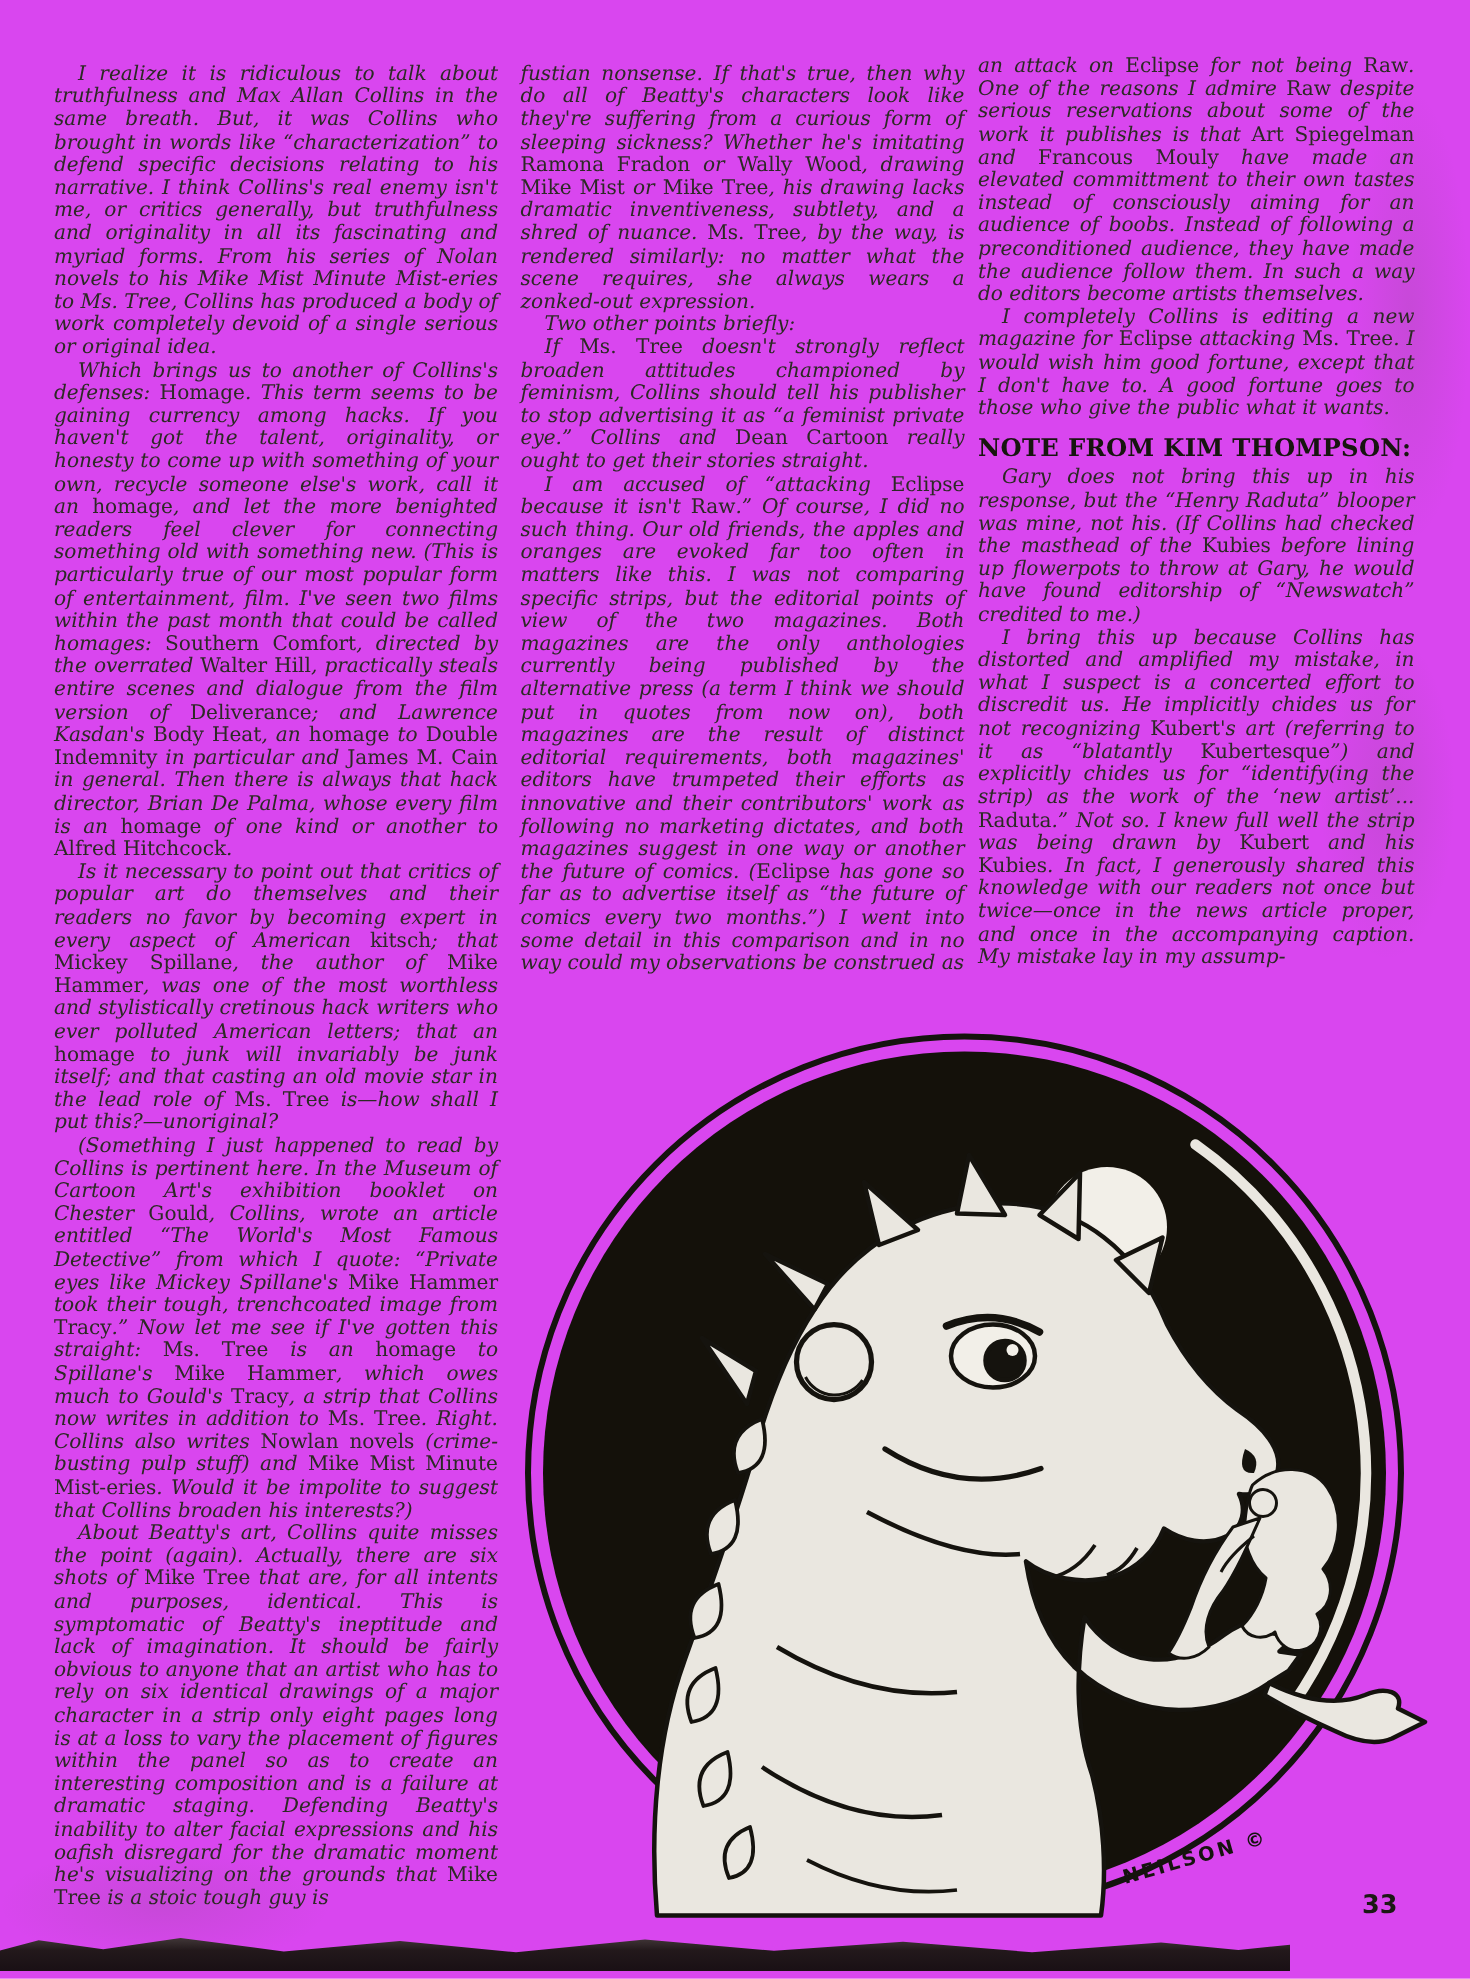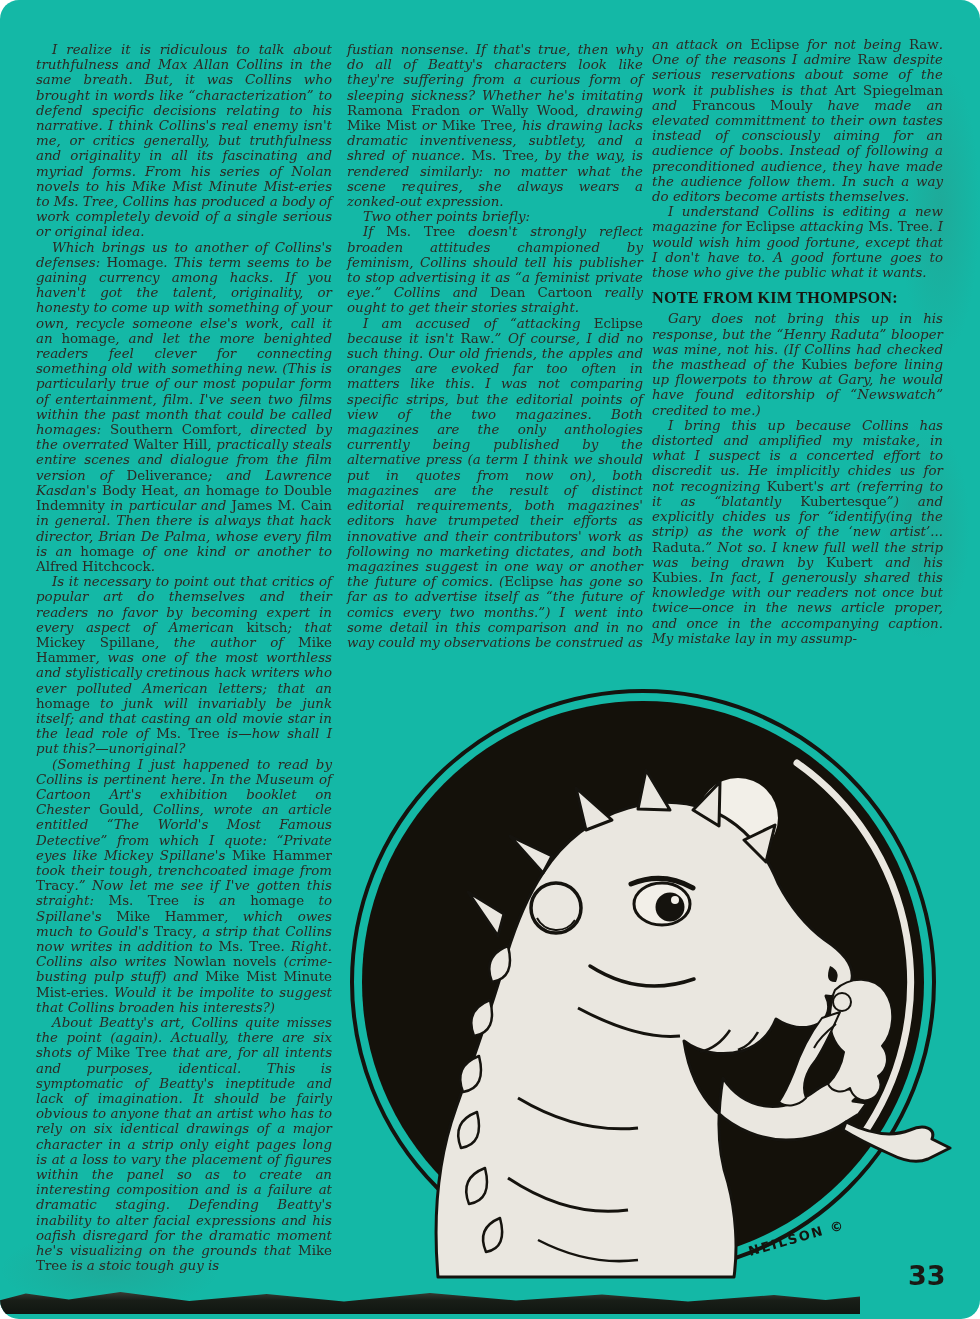--- a/index.html
+++ b/index.html
@@ -1,22 +1,21 @@
 <!DOCTYPE html>
 <html><head>
 <meta charset="utf-8">
 <style>
   html,body { margin:0; padding:0; }
   #page {
     position: relative;
     width: 980px; height: 1319px;
-    background: #14b8a6;
+    background: #d946ef;
     overflow: hidden;
     font-family: "DejaVu Serif", serif;
-    border-radius: 19px;
   }
   .col {
     position: absolute;
     width: 296px;
     color: #2c2a24;
     font-style: italic;
     font-size: 13.4px;
     line-height: 15.2px;
     text-align: justify;
   }
@@ -27,34 +26,33 @@
   #col-2 { left: 347px; top: 42px;  height: 640px; }
   #col-3 { left: 652px; top: 37px;  width: 291px; height: 640px; }
   .note-heading {
     font-style: normal;
     font-weight: bold;
     font-size: 16.2px;
     letter-spacing: 0.2px;
     color: #17150f;
     margin: 11px 0 5px 0;
     text-align: left;
-    font-family: Liberation Serif, serif;
   }
   #illustration {
     position: absolute;
     left: 338px; top: 678px;
     width: 614px; height: 616px;
   }
   #page-number {
     position: absolute;
     left: 908px; top: 1260px;
     font-family: "DejaVu Sans", sans-serif;
     font-weight: bold;
     font-style: normal;
-    font-size: 27px;
+    font-size: 17px;
     color: #1b1914;
   }
   #bottom-smudge {
     position: absolute;
     left: 0; top: 1289px;
     width: 860px; height: 25px;
     background: linear-gradient(180deg, #45423a 0%, #191610 45%, #0f0d09 100%);
     clip-path: polygon(0 45%, 3% 18%, 8% 42%, 14% 12%, 22% 48%, 31% 20%, 40% 50%, 50% 16%, 60% 46%, 70% 22%, 80% 50%, 90% 24%, 96% 44%, 100% 30%, 100% 100%, 0 100%);
     opacity: 0.95;
   }
@@ -91,21 +89,21 @@
       <p class="indent"><span>About Beatty's art, Collins quite misses the point (again). Actually, there are six shots of </span><span class="rm">Mike Tree</span><span> that are, for all intents and purposes, identical. This is symptomatic of Beatty's ineptitude and lack of imagination. It should be fairly obvious to anyone that an artist who has to rely on six identical drawings of a major character in a strip only eight pages long is at a loss to vary the placement of figures within the panel so as to create an interesting composition and is a failure at dramatic staging. Defending Beatty's inability to alter facial expressions and his oafish disregard for the dramatic moment he's visualizing on the grounds that </span><span class="rm">Mike Tree</span><span> is a stoic tough guy is</span></p>
     </div>
   <div class="col" id="col-2">
       <p class=""><span>fustian nonsense. If that's true, then why do all of Beatty's characters look like they're suffering from a curious form of sleeping sickness? Whether he's imitating </span><span class="rm">Ramona Fradon</span><span> or </span><span class="rm">Wally Wood</span><span>, drawing </span><span class="rm">Mike Mist</span><span> or </span><span class="rm">Mike Tree</span><span>, his drawing lacks dramatic inventiveness, subtlety, and a shred of nuance. </span><span class="rm">Ms. Tree</span><span>, by the way, is rendered similarly: no matter what the scene requires, she always wears a zonked-out expression.</span></p>
       <p class="indent"><span>Two other points briefly:</span></p>
       <p class="indent"><span>If </span><span class="rm">Ms. Tree</span><span> doesn't strongly reflect broaden attitudes championed by feminism, Collins should tell his publisher to stop advertising it as “a feminist private eye.” Collins and </span><span class="rm">Dean Cartoon</span><span> really ought to get their stories straight.</span></p>
       <p class="indent"><span>I am accused of “attacking </span><span class="rm">Eclipse</span><span> because it isn't </span><span class="rm">Raw</span><span>.” Of course, I did no such thing. Our old friends, the apples and oranges are evoked far too often in matters like this. I was not comparing specific strips, but the editorial points of view of the two magazines. Both magazines are the only anthologies currently being published by the alternative press (a term I think we should put in quotes from now on), both magazines are the result of distinct editorial requirements, both magazines' editors have trumpeted their efforts as innovative and their contributors' work as following no marketing dictates, and both magazines suggest in one way or another the future of comics. (</span><span class="rm">Eclipse</span><span> has gone so far as to advertise itself as “the future of comics every two months.”) I went into some detail in this comparison and in no way could my observations be construed as</span></p>
     </div>
   <div class="col" id="col-3">
       <p class=""><span>an attack on </span><span class="rm">Eclipse</span><span> for not being </span><span class="rm">Raw</span><span>. One of the reasons I admire </span><span class="rm">Raw</span><span> despite serious reservations about some of the work it publishes is that </span><span class="rm">Art Spiegelman</span><span> and </span><span class="rm">Francous Mouly</span><span> have made an elevated committment to their own tastes instead of consciously aiming for an audience of boobs. Instead of following a preconditioned audience, they have made the audience follow them. In such a way do editors become artists themselves.</span></p>
-      <p class="indent"><span>I understand Collins is editing a new magazine for </span><span class="rm">Eclipse</span><span> attacking </span><span class="rm">Ms. Tree</span><span>. I would wish him good fortune, except that I don't have to. A good fortune goes to those who give the public what it wants.</span></p>
+      <p class="indent"><span>I completely Collins is editing a new magazine for </span><span class="rm">Eclipse</span><span> attacking </span><span class="rm">Ms. Tree</span><span>. I would wish him good fortune, except that I don't have to. A good fortune goes to those who give the public what it wants.</span></p>
       <h2 class="note-heading"><span>NOTE FROM KIM THOMPSON:</span></h2>
       <p class="indent"><span>Gary does not bring this up in his response, but the “Henry Raduta” blooper was mine, not his. (If Collins had checked the masthead of the </span><span class="rm">Kubies</span><span> before lining up flowerpots to throw at Gary, he would have found editorship of “Newswatch” credited to me.)</span></p>
       <p class="indent"><span>I bring this up because Collins has distorted and amplified my mistake, in what I suspect is a concerted effort to discredit us. He implicitly chides us for not recognizing </span><span class="rm">Kubert</span><span>'s art (referring to it as “blatantly </span><span class="rm">Kubertesque</span><span>”) and explicitly chides us for “identify(ing the strip) as the work of the ‘new artist’... </span><span class="rm">Raduta</span><span>.” Not so. I knew full well the strip was being drawn by </span><span class="rm">Kubert</span><span> and his </span><span class="rm">Kubies</span><span>. In fact, I generously shared this knowledge with our readers not once but twice—once in the news article proper, and once in the accompanying caption. My mistake lay in my assump-</span></p>
     </div>
 
   <div id="illustration">
     <svg id="ill-svg" width="614" height="616" viewBox="0 0 614 616" xmlns="http://www.w3.org/2000/svg">
 
       <circle cx="305" cy="304" r="291" fill="none" stroke="#15130e" stroke-width="4"></circle>
 

